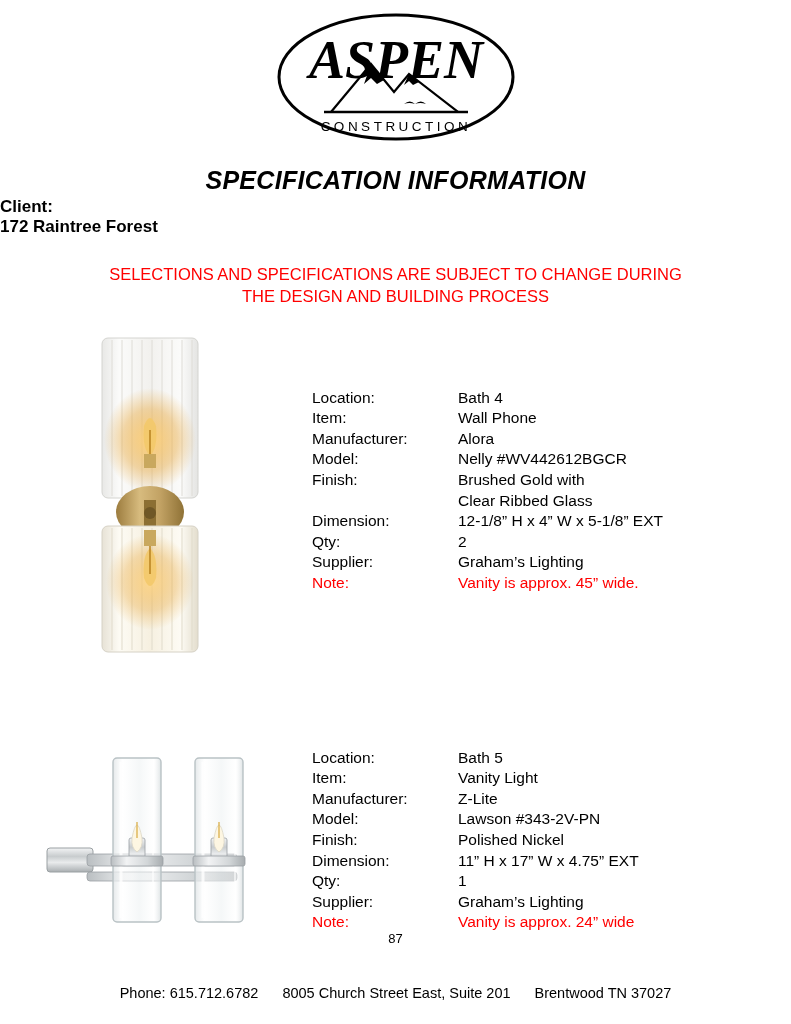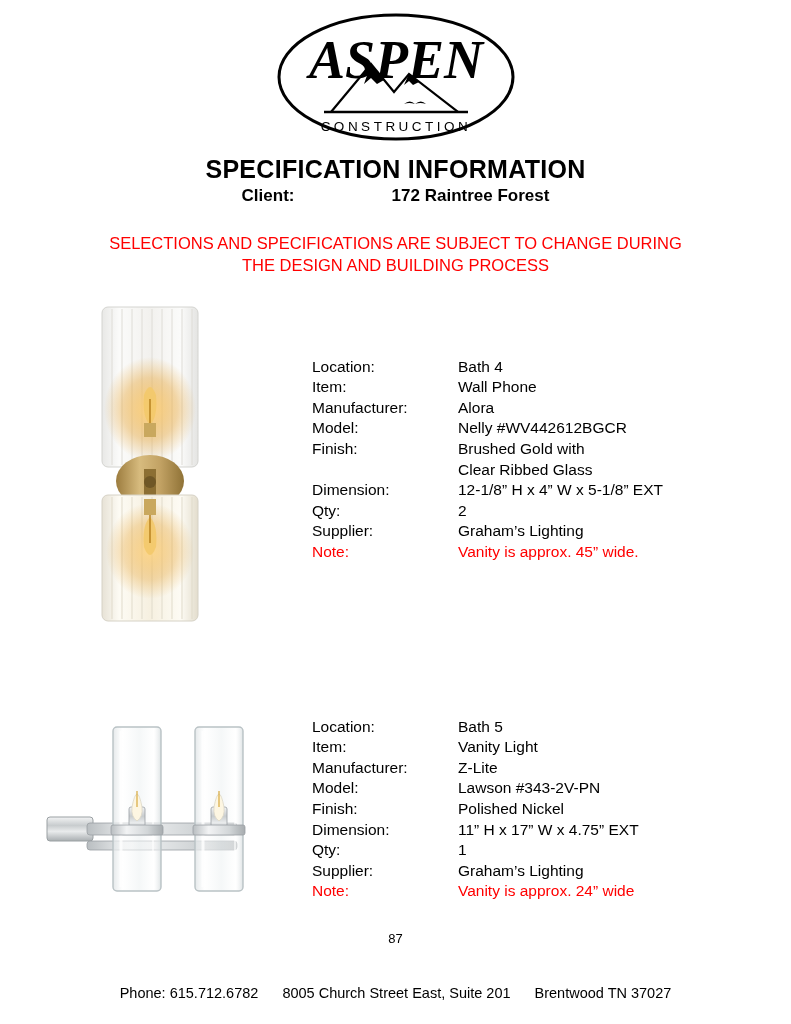--- a/index.html
+++ b/index.html
@@ -29,29 +29,31 @@
     height: 130px;
   }
   .logo svg { display: block; }
 
   
   .spec-title {
     text-align: center;
     font-size: 25px;
     font-weight: bold;
     letter-spacing: 0.3px;
-    margin-top: 13px;
+    margin-top: 24px;
+    font-style: italic;
   }
   .client-row {
     display: flex;
     justify-content: center;
     align-items: baseline;
     margin-top: 2px;
     font-size: 17px;
     font-weight: bold;
+    flex-direction: column;
   }
   .client-label {
     width: 150px;
     text-align: left;
   }
   .client-value {
     text-align: left;
   }
 
   .notice {

